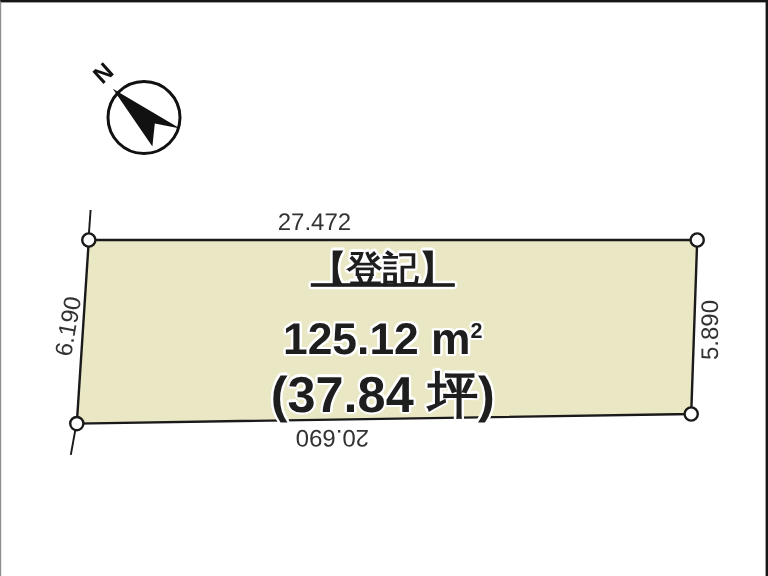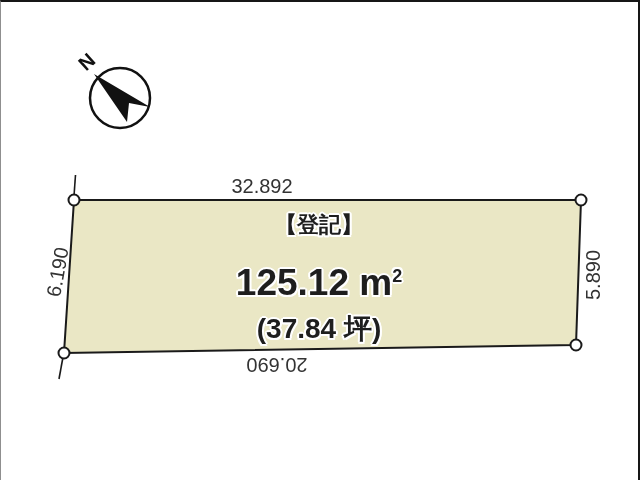--- a/index.html
+++ b/index.html
@@ -46,24 +46,24 @@
     top: 200px;
     transform: translateX(-50%);
     text-align: center;
     color: #1e1e1e;
     white-space: nowrap;
     text-shadow:
       -2px 0 0 #fff, 2px 0 0 #fff, 0 -2px 0 #fff, 0 2px 0 #fff,
       -1.5px -1.5px 0 #fff, 1.5px -1.5px 0 #fff,
       -1.5px 1.5px 0 #fff, 1.5px 1.5px 0 #fff;
   }
-  .center-line1 { font-size: 22px; font-weight: bold; line-height: 46px; }
+  .center-line1 { font-size: 30px; font-weight: bold; line-height: 46px; text-decoration: underline; }
   .center-line2 { font-size: 37px; font-weight: 600;  line-height: 46px; margin-top: 12px; }
   .center-line2 sup { font-size: 18px; vertical-align: super; line-height: 0; }
-  .center-line3 { font-size: 28px; font-weight: 600;  line-height: 46px; }
+  .center-line3 { font-size: 42px; font-weight: 600;  line-height: 46px; }
 </style>
 </head>
 <body>
 
 <div class="canvas">
 
   <svg class="diagram-svg" viewBox="0 0 640 480" xmlns="http://www.w3.org/2000/svg">
 
     <polygon points="73,198 580,198 575,343 63,351" stroke="#1a1a1a" stroke-width="2" stroke-linejoin="miter" fill="#eae7c5"></polygon>
 
@@ -76,21 +76,21 @@
     <circle cx="63" cy="351" r="5.5" fill="#ffffff" stroke="#1a1a1a" stroke-width="2"></circle>
 
     <g>
       <circle cx="119" cy="96" r="30" fill="#ffffff" stroke="#111111" stroke-width="2.5"></circle>
       <polygon points="93,72 149,105 128,101 126,120" fill="#111111"></polygon>
     </g>
   </svg>
 
   <div class="north-label">N</div>
 
-  <div class="dim-label dim-top">32.892</div>
+  <div class="dim-label dim-top">27.472</div>
   <div class="dim-label dim-bottom">20.690</div>
   <div class="dim-label dim-left">6.190</div>
   <div class="dim-label dim-right">5.890</div>
 
   <div class="center-block">
     <div class="center-line1">【登記】</div>
     <div class="center-line2"><span>125.12 m</span><sup>2</sup></div>
     <div class="center-line3">(37.84 坪)</div>
   </div>
 

